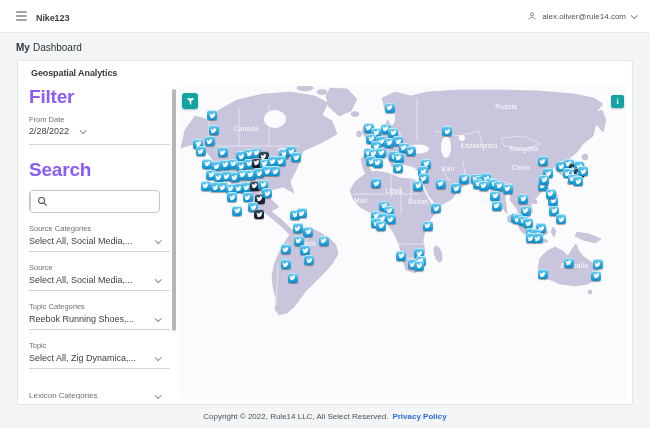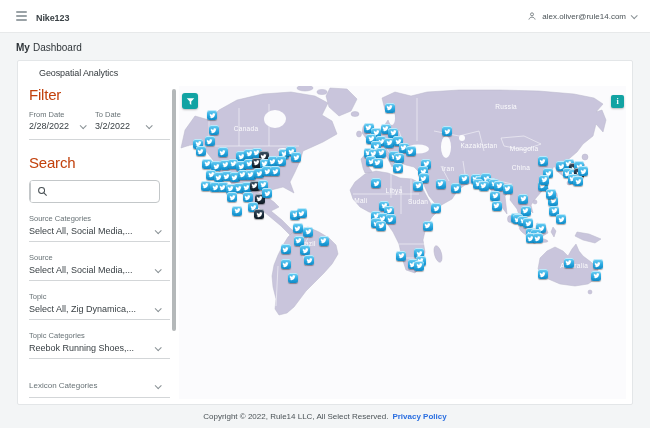--- a/index.html
+++ b/index.html
@@ -16,25 +16,25 @@
   .user-email { font-size:8px; color:#4b5357; }
   .chev { display:inline-block; width:5px; height:5px; border-right:1.2px solid #8a9296; border-bottom:1.2px solid #8a9296; transform:rotate(45deg) translateY(-1px); }
 
   
   .crumbbar { position:absolute; left:0; top:34px; width:650px; height:26px; display:flex; align-items:center; padding:0 16px; }
   .crumb { font-size:10px; color:#2f3539; }
   .crumb b { font-weight:700; margin-right:3px; }
 
   
   .card { position:absolute; left:17px; top:60px; width:616px; height:345px; background:#ffffff; border:1px solid #e3e6e8; border-radius:2px; }
-  .card-title { position:absolute; left:21px; top:7px; font-size:9px; font-weight:400; color:#33393d; letter-spacing:-0.1px; }
+  .card-title { position:absolute; left:13px; top:7px; font-size:9px; font-weight:700; color:#33393d; letter-spacing:-0.1px; }
 
   
   .sidebar { position:absolute; left:11px; top:25px; width:141px; height:313px; overflow:hidden; }
-  .h1 { font-size:15px; font-weight:400; color:#c2410c; letter-spacing:-0.2px; }
+  .h1 { font-size:19px; font-weight:700; color:#8b5cf6; letter-spacing:-0.2px; }
   .flabel { font-size:7.5px; color:#687276; margin-bottom:2px; }
   .fvalue { font-size:9px; color:#3a4145; }
   .daterow { display:flex; margin-top:7px; }
   .datecol { width:66px; cursor:pointer; }
   .valrow { display:flex; align-items:center; justify-content:space-between; padding-right:10px; margin-top:2px; }
   .divider { border-bottom:1px solid #d3d6d8; margin-top:8px; }
   .search-h { margin-top:14px; }
   .searchbox { margin-top:9px; width:131px; height:23px; border:1px solid #c3c7c9; border-radius:4px; background:#fff; display:flex; align-items:stretch; overflow:hidden; }
   .searchbox input { flex:1; border:0; outline:none; font-family:"Liberation Sans",sans-serif; font-size:8.5px; color:#3a4145; padding:0 0 0 7px; min-width:0; }
   .searchbox input::placeholder { color:#5d676c; }
@@ -96,27 +96,20 @@
     <div class="sidebar">
       <div class="h1">Filter</div>
       <div class="daterow">
         <div class="datecol">
           <div class="flabel">From Date</div>
           <div class="valrow">
               <span class="fvalue">2/28/2022</span>
               <span class="chev"></span>
             </div>
         </div>
-        <div class="datecol">
-          <div class="flabel">To Date</div>
-          <div class="valrow">
-              <span class="fvalue">3/2/2022</span>
-              <span class="chev"></span>
-            </div>
-        </div>
       </div>
       <div class="divider"></div>
 
       <div class="h1 search-h">Search</div>
       <div class="searchbox">
         <div class="searchbtn">
           <svg width="11" height="11" viewBox="0 0 24 24">
               <circle cx="10" cy="10" r="6.5" fill="none" stroke="#474f53" stroke-width="2.2"></circle>
               <line x1="15" y1="15" x2="21" y2="21" stroke="#474f53" stroke-width="2.2"></line>
             </svg>
@@ -131,30 +124,30 @@
           </div>
       </div>
       <div class="dd">
         <div class="flabel">Source</div>
         <div class="valrow">
             <span class="fvalue">Select All, Social Media,...</span>
             <span class="chev"></span>
           </div>
       </div>
       <div class="dd">
+        <div class="flabel">Topic Categories</div>
+        <div class="valrow">
+            <span class="fvalue">Reebok Running Shoes,...</span>
+            <span class="chev"></span>
+          </div>
+      </div>
+      <div class="dd">
         <div class="flabel">Topic</div>
         <div class="valrow">
             <span class="fvalue">Select All, Zig Dynamica,...</span>
-            <span class="chev"></span>
-          </div>
-      </div>
-      <div class="dd">
-        <div class="flabel">Topic Categories</div>
-        <div class="valrow">
-            <span class="fvalue">Reebok Running Shoes,...</span>
             <span class="chev"></span>
           </div>
       </div>
       <div class="lex">
         <div class="row">
             <span class="flabel">Lexicon Categories</span>
             <span class="chev"></span>
           </div>
       </div>
     </div>

